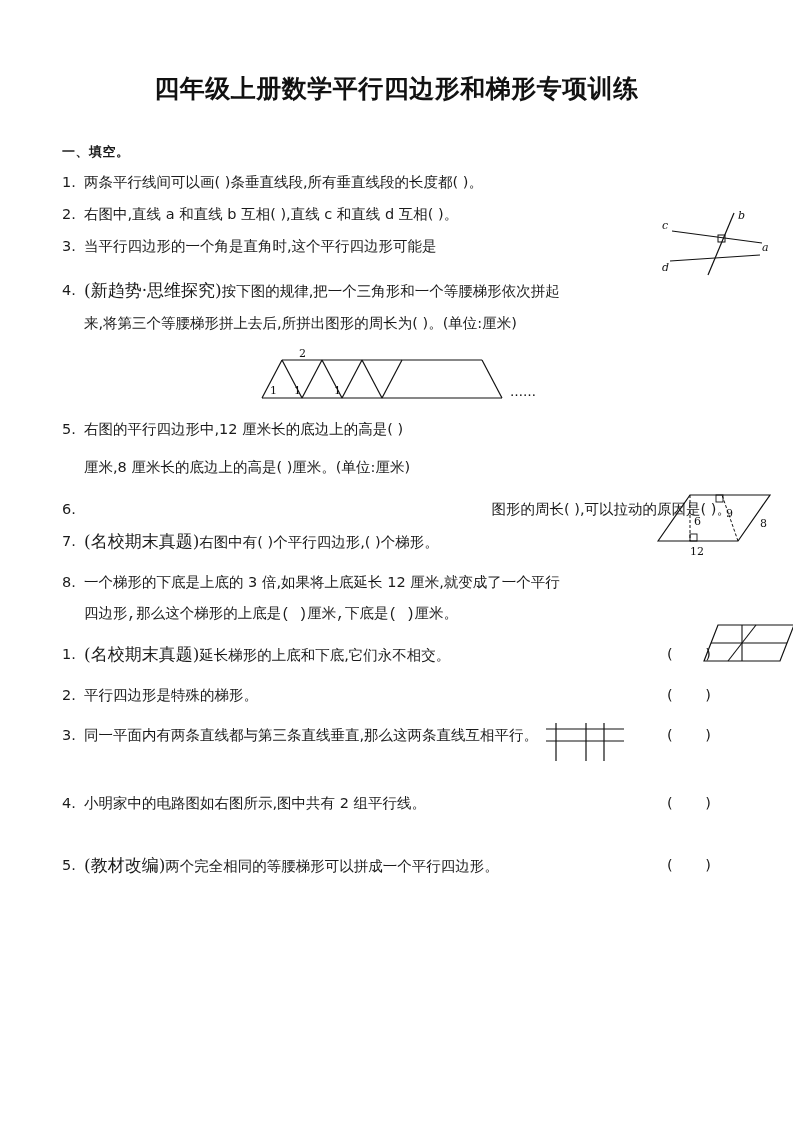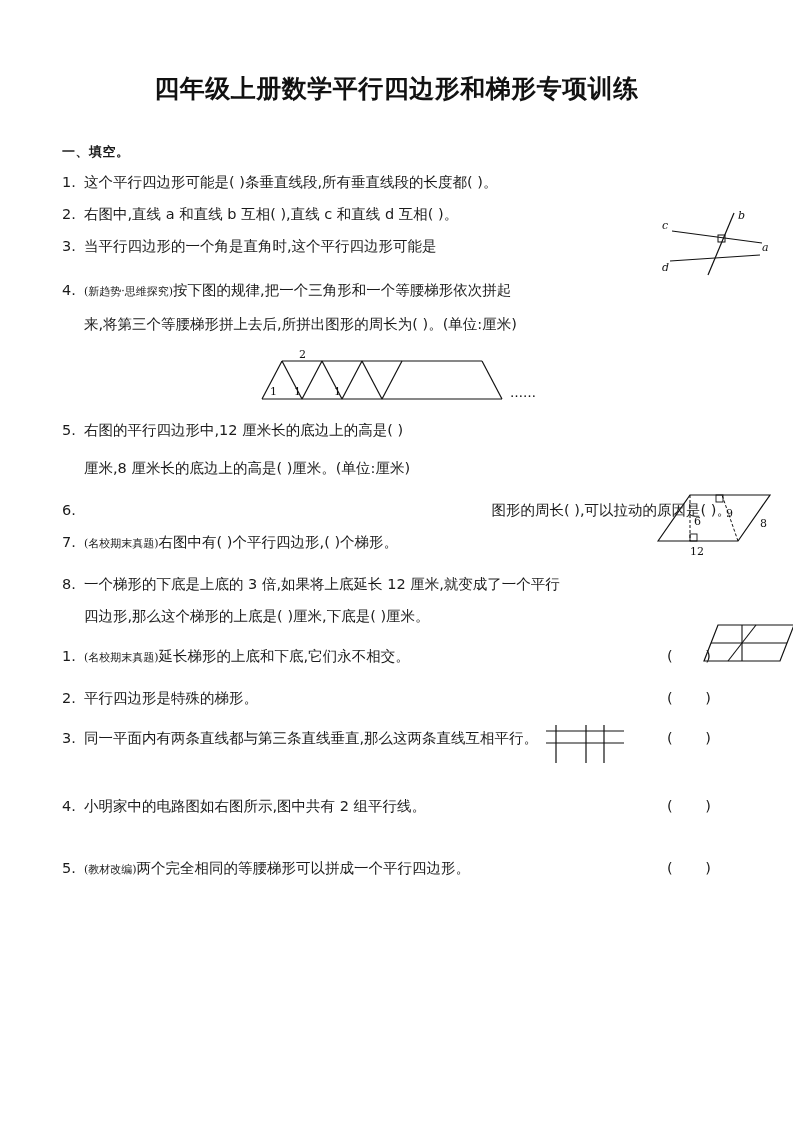--- a/index.html
+++ b/index.html
@@ -49,21 +49,21 @@
   .qnum {
     position: absolute;
     left: 0;
     top: 0;
   }
   .indent {
     padding-left: 22px;
   }
   .tag {
     font-family: "DejaVu Serif", "Liberation Serif", serif;
-    font-size: 11px;
+    font-size: 17px;
   }
   .judge-line {
     font-size: 14.5px;
     line-height: 34px;
     position: relative;
     padding-left: 22px;
   }
   .judge-mark {
     position: absolute;
     right: 6px;
@@ -79,21 +79,21 @@
 <div class="page">
 
   <div class="title">四年级上册数学平行四边形和梯形专项训练</div>
 
   <div class="section-head">一、填空。</div>
 
   <div style="position:relative;">
 
     <div class="q" style="margin-top:4px;">
       <span class="qnum">1.</span>
-      <span>这个平行四边形可能是(      )条垂直线段,所有垂直线段的长度都(      )。</span>
+      <span>两条平行线间可以画(      )条垂直线段,所有垂直线段的长度都(      )。</span>
     </div>
 
     <div class="q">
       <span class="qnum">2.</span>
       <span>右图中,直线 a 和直线 b 互相(      ),直线 c 和直线 d 互相(      )。</span>
     </div>
 
     <div class="q">
       <span class="qnum">3.</span>
       <span>当平行四边形的一个角是直角时,这个平行四边形可能是</span>
@@ -189,21 +189,21 @@
 
     <div class="q">
       <span class="qnum">7.</span>
       <span class="tag">(名校期末真题)</span><span>右图中有(      )个平行四边形,(      )个梯形。</span>
     </div>
 
     <div class="q" style="margin-top:10px;">
       <span class="qnum">8.</span>
       <span>一个梯形的下底是上底的 3 倍,如果将上底延长 12 厘米,就变成了一个平行</span>
     </div>
-    <div class="q indent" style="padding-left:22px;">
+    <div class="q indent" style="padding-left:22px;font-family:Liberation Mono, monospace;">
       <span>四边形,那么这个梯形的上底是(      )厘米,下底是(      )厘米。</span>
     </div>
 
   </div>
 
 
   <div style="position:relative;">
 
     <div class="judge-line" style="margin-top:8px;">
       <span class="qnum">1.</span>

